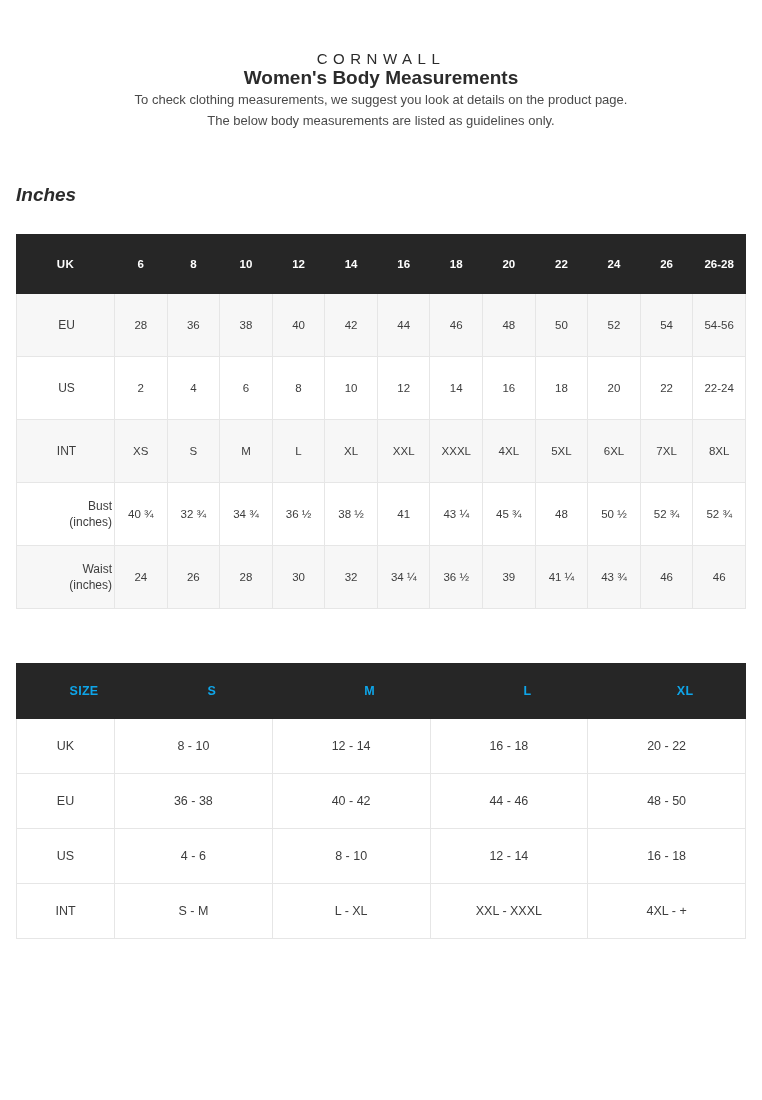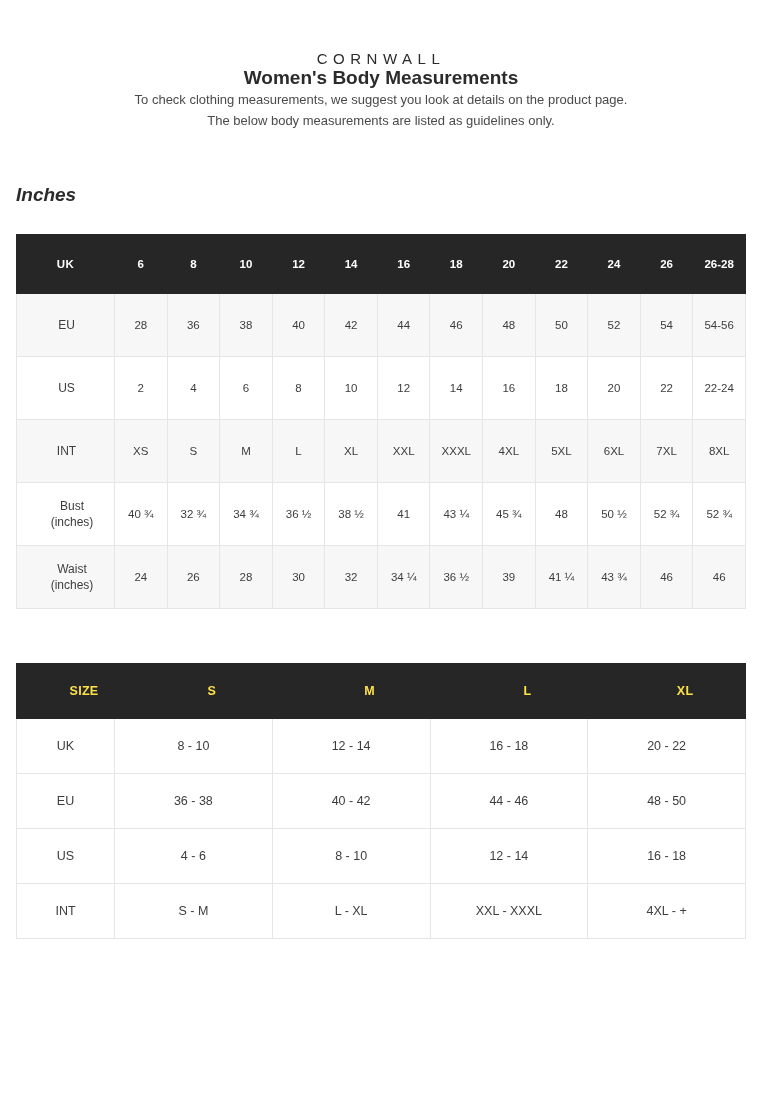--- a/index.html
+++ b/index.html
@@ -93,21 +93,21 @@
     height: 62px;
     color: #3d3d3d;
   }
   .measure-table tbody td.rowhead {
     text-align: center;
     color: #3d3d3d;
     font-size: 12px;
     padding-left: 4px;
   }
   .measure-table tbody td.rowhead.leftal {
-    text-align: center;
+    text-align: right;
     padding-left: 15px;
     line-height: 1.35;
   }
   .measure-table tbody tr.shaded td {
     background: #f7f7f7;
   }
   .measure-table tbody tr.plain td {
     background: #ffffff;
   }
   
@@ -121,21 +121,21 @@
   .conv-table th,
   .conv-table td {
     font-size: 12.5px;
     text-align: center;
     vertical-align: middle;
     border: 1px solid #e6e6e6;
     height: 52px;
   }
   .conv-table thead th {
     background: #262626;
-    color: #fde047;
+    color: #0ea5e9;
     font-weight: bold;
     border: 1px solid #262626;
     font-size: 12.5px;
     letter-spacing: 0.3px;
     padding-left: 38px;
   }
   .conv-table tbody td {
     color: #3d3d3d;
   }
   .conv-table tbody tr.shaded td { background: #ffffff; }

